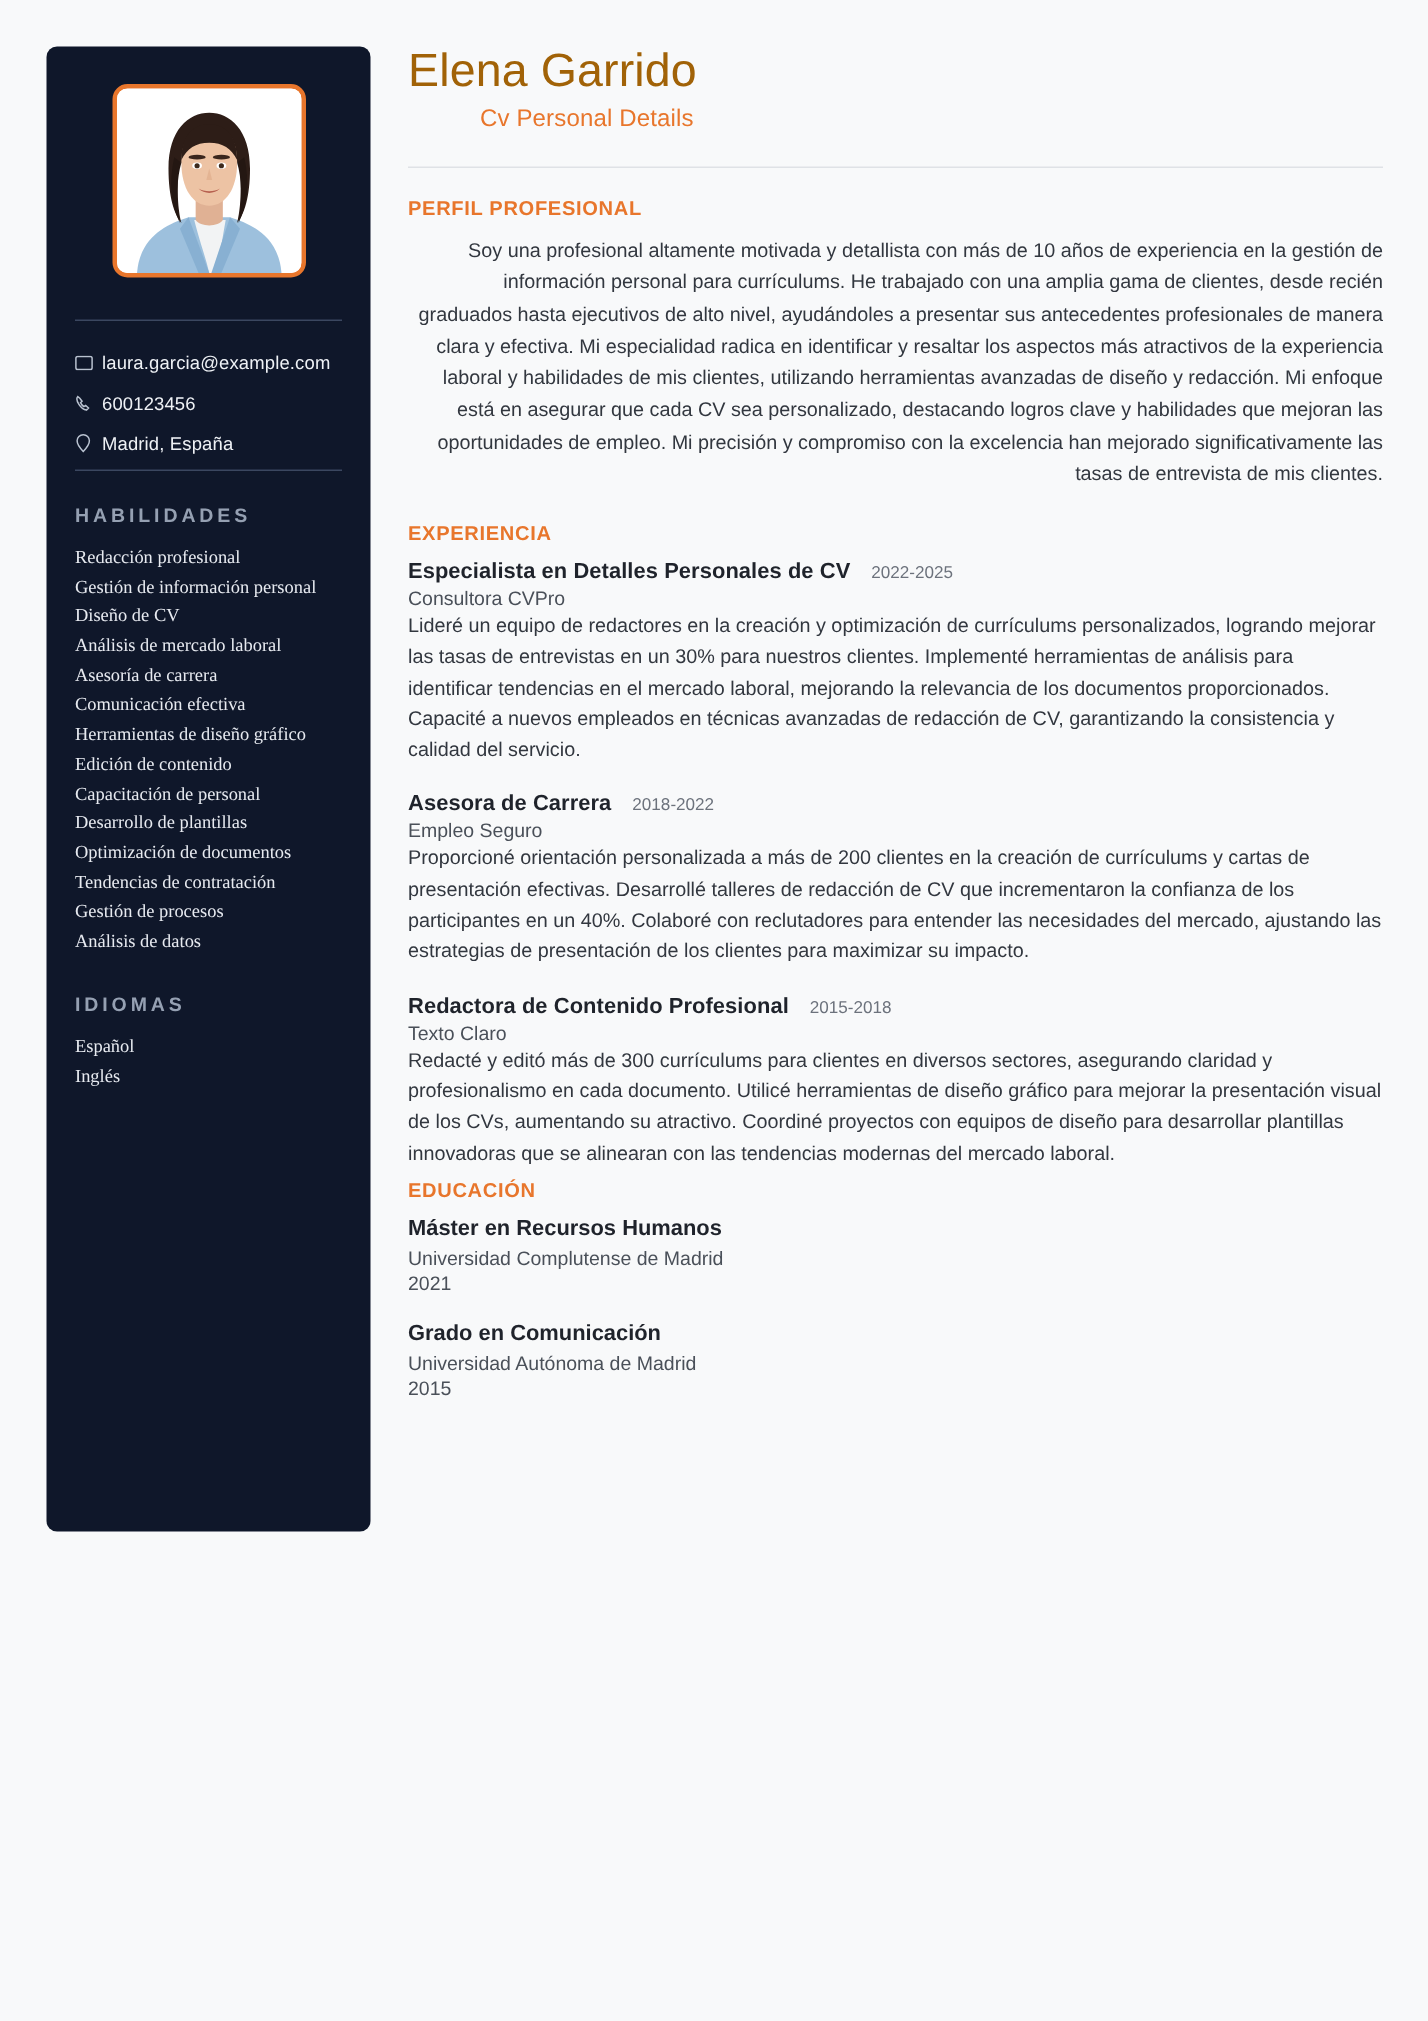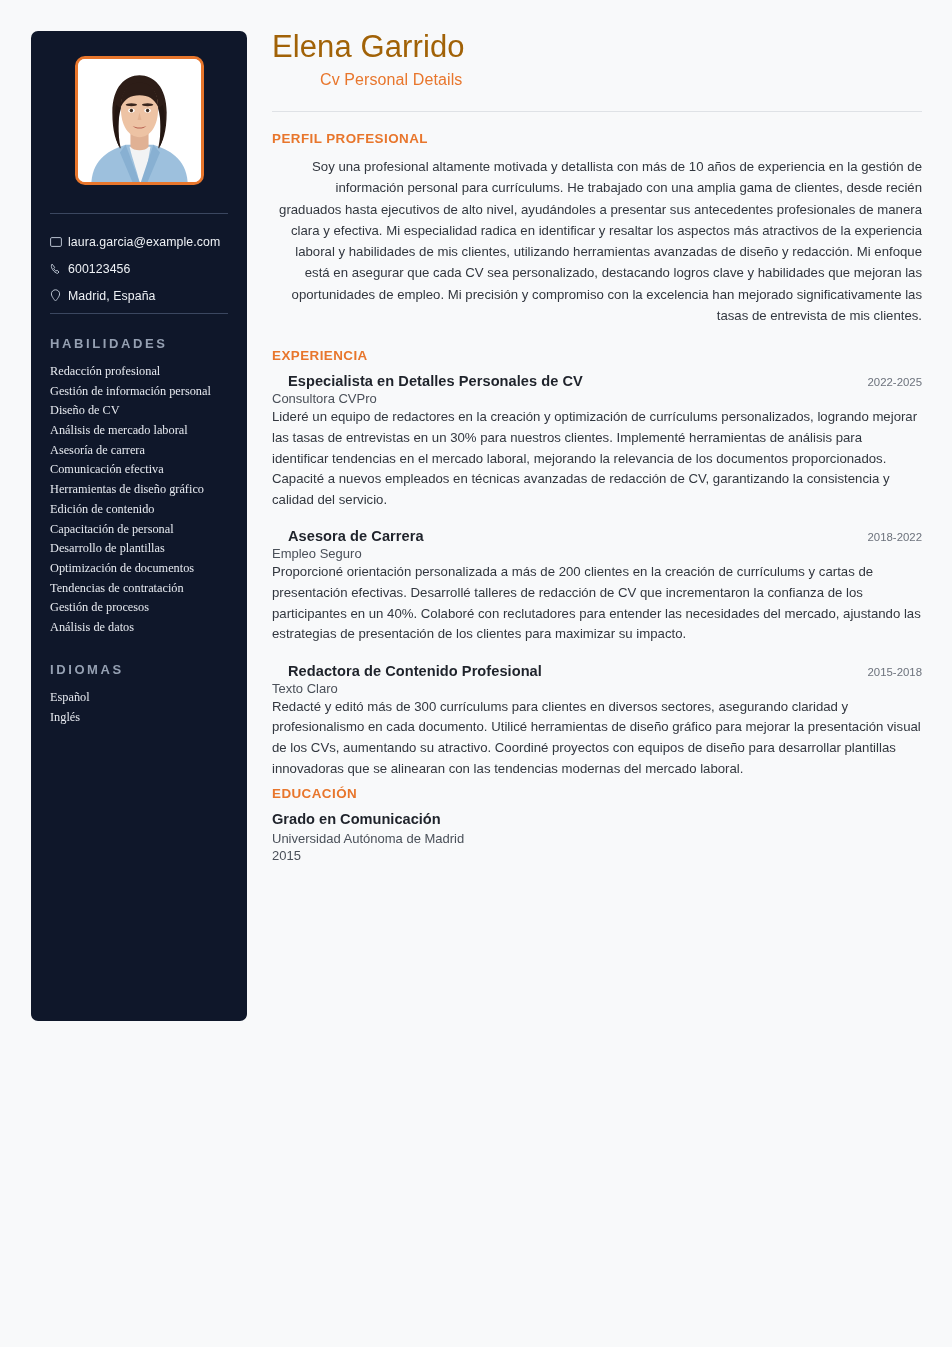--- a/index.html
+++ b/index.html
@@ -144,22 +144,20 @@
     line-height: 21.3px;
     color: #32373f;
     text-align: right;
   }
 
   .entry { margin-bottom: 18px; }
   .entry:last-child { margin-bottom: 0; }
   .entry-head {
     display: flex;
     align-items: baseline;
-    justify-content: space-between;
-    margin-left: 16px;
   }
   .entry-title {
     font-size: 14.6px;
     font-weight: bold;
     color: #1f232b;
     letter-spacing: 0.05px;
   }
   .entry-date {
     font-size: 11.4px;
     color: #6c727c;
@@ -346,20 +344,25 @@
             <div class="entry-org">Texto Claro</div>
             <div class="entry-desc">Redacté y editó más de 300 currículums para clientes en diversos sectores, asegurando claridad y profesionalismo en cada documento. Utilicé herramientas de diseño gráfico para mejorar la presentación visual de los CVs, aumentando su atractivo. Coordiné proyectos con equipos de diseño para desarrollar plantillas innovadoras que se alinearan con las tendencias modernas del mercado laboral.</div>
           </div>
         </div>
     </section>
 
     <section class="section" id="education-section">
       <h2 class="section-title">EDUCACIÓN</h2>
       <div id="education-list">
           <div class="edu-entry">
+            <div class="edu-degree">Máster en Recursos Humanos</div>
+            <div class="edu-school">Universidad Complutense de Madrid</div>
+            <div class="edu-year">2021</div>
+          </div>
+          <div class="edu-entry">
             <div class="edu-degree">Grado en Comunicación</div>
             <div class="edu-school">Universidad Autónoma de Madrid</div>
             <div class="edu-year">2015</div>
           </div>
         </div>
     </section>
 
   </main>
 
 </div>

